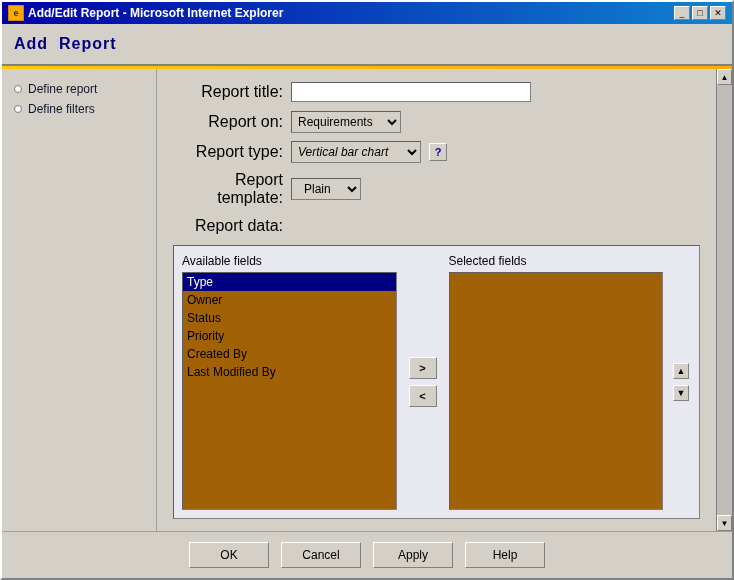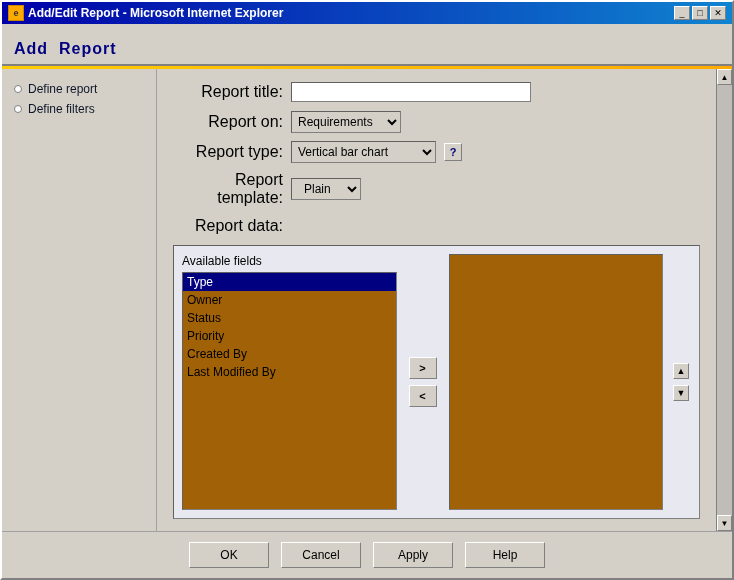--- a/index.html
+++ b/index.html
@@ -74,21 +74,21 @@
       justify-content: center;
       color: #000;
     }
 
     
     .header-bar {
       background: #d4d0c8;
       border-bottom: 2px solid #808080;
       padding: 6px 12px;
       display: flex;
-      align-items: flex-end;
+      align-items: center;
       height: 42px;
       flex-shrink: 0;
     }
 
     .header-title {
       font-size: 16px;
       font-weight: bold;
       color: #000080;
       letter-spacing: 1px;
     }
@@ -355,21 +355,22 @@
     .scroll-track {
       flex: 1;
       background: #c0bdb8;
     }
 
     .select-report-on {
       width: 110px;
     }
 
     .select-report-type {
-      width: 145px;
+      width: 130px;
+      font-style: italic;
     }
 
     .select-template {
       width: 70px;
       padding-left: 8px;
     }
   </style>
 </head>
 <body>
 
@@ -463,20 +464,21 @@
                 <div class="field-item">Last Modified By</div>
               </div>
             </div>
 
             <div class="transfer-buttons">
               <button class="transfer-btn">&gt;</button>
               <button class="transfer-btn">&lt;</button>
             </div>
 
             <div class="fields-column">
+              <div class="fields-column-label">Selected fields</div>
               <div class="fields-list">
               </div>
             </div>
 
             <div class="order-buttons">
               <button class="order-btn">▲</button>
               <button class="order-btn">▼</button>
             </div>
           </div>
         </div>

